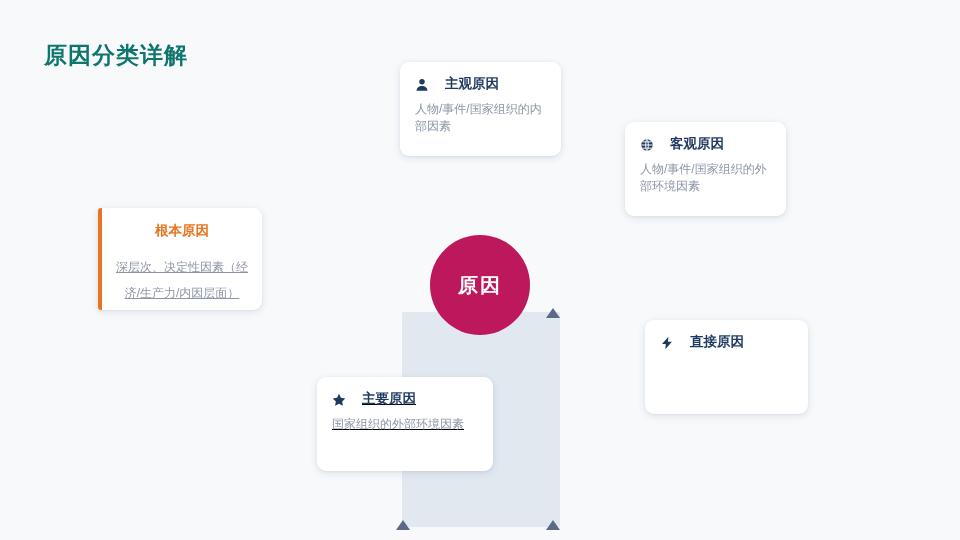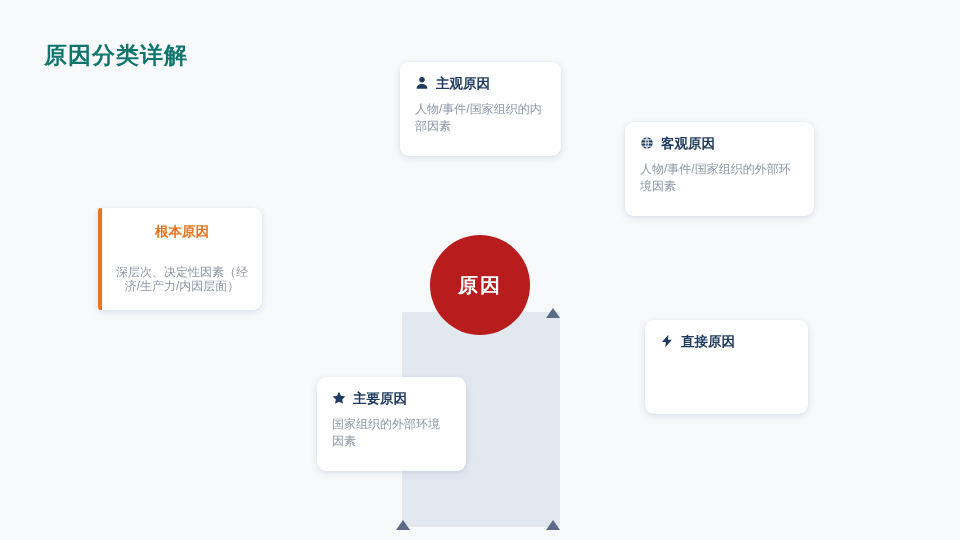--- a/index.html
+++ b/index.html
@@ -55,21 +55,21 @@
   #marker-bottom-right{ left: 546px; top: 520px; }
 
   
   #center-node {
     position: absolute;
     left: 430px;
     top: 235px;
     width: 100px;
     height: 100px;
     border-radius: 50%;
-    background: #b91c1c;
+    background: #be185d;
     display: flex;
     align-items: center;
     justify-content: center;
     z-index: 5;
   }
   #center-node-label {
     color: #ffffff;
     font-size: 20px;
     font-weight: bold;
     letter-spacing: 2px;
@@ -80,22 +80,22 @@
     position: absolute;
     background: #ffffff;
     border-radius: 9px;
     box-shadow: 0 2px 8px rgba(30,58,95,0.10), 0 1px 3px rgba(30,58,95,0.06);
     box-sizing: border-box;
     padding: 14px 15px 12px 15px;
     z-index: 4;
   }
   .card-head {
     display: flex;
-    align-items: flex-start;
-    gap: 7px;
+    align-items: flex-end;
+    gap: 16px;
     margin-bottom: 9px;
   }
   .card-icon {
     width: 14px;
     height: 14px;
     display: inline-flex;
     align-items: center;
     justify-content: center;
     color: #1e3a5f;
     flex: 0 0 auto;
@@ -108,38 +108,39 @@
     line-height: 16px;
   }
   .card-desc {
     font-size: 12px;
     color: #8d96a6;
     line-height: 17px;
   }
 
   
   #card-subjective { left: 400px; top: 62px;  width: 161px; height: 94px; }
-  #card-objective  { left: 625px; top: 122px; width: 189px; height: 94px; }
+  #card-objective  { left: 625px; top: 122px; width: 161px; height: 94px; }
   #card-root       { left: 98px;  top: 208px; width: 164px; height: 102px; }
-  #card-primary    { left: 317px; top: 377px; width: 149px; height: 94px; }
+  #card-primary    { left: 317px; top: 377px; width: 176px; height: 94px; text-decoration: underline; }
   #card-direct     { left: 645px; top: 320px; width: 163px; height: 94px; }
 
   
   #card-root {
     border-left: 4px solid #e8741e;
     border-radius: 3px 9px 9px 3px;
     text-align: center;
     padding: 16px 14px 12px 14px;
   }
   #card-root .card-head {
     justify-content: center;
-    margin-bottom: 25px;
+    margin-bottom: 14px;
+    font-family: Liberation Mono, monospace;
   }
   #card-root .card-title { color: #e8741e; }
-  #card-root .card-desc  { line-height: 14px; }
+  #card-root .card-desc  { line-height: 26px; text-decoration: underline; }
 </style>
 </head>
 <body>
 
 <div id="stage">
 
   <div id="page-title">原因分类详解</div>
 
   <div id="backdrop-shape"></div>
   <div class="corner-marker" id="marker-top-right"></div>

